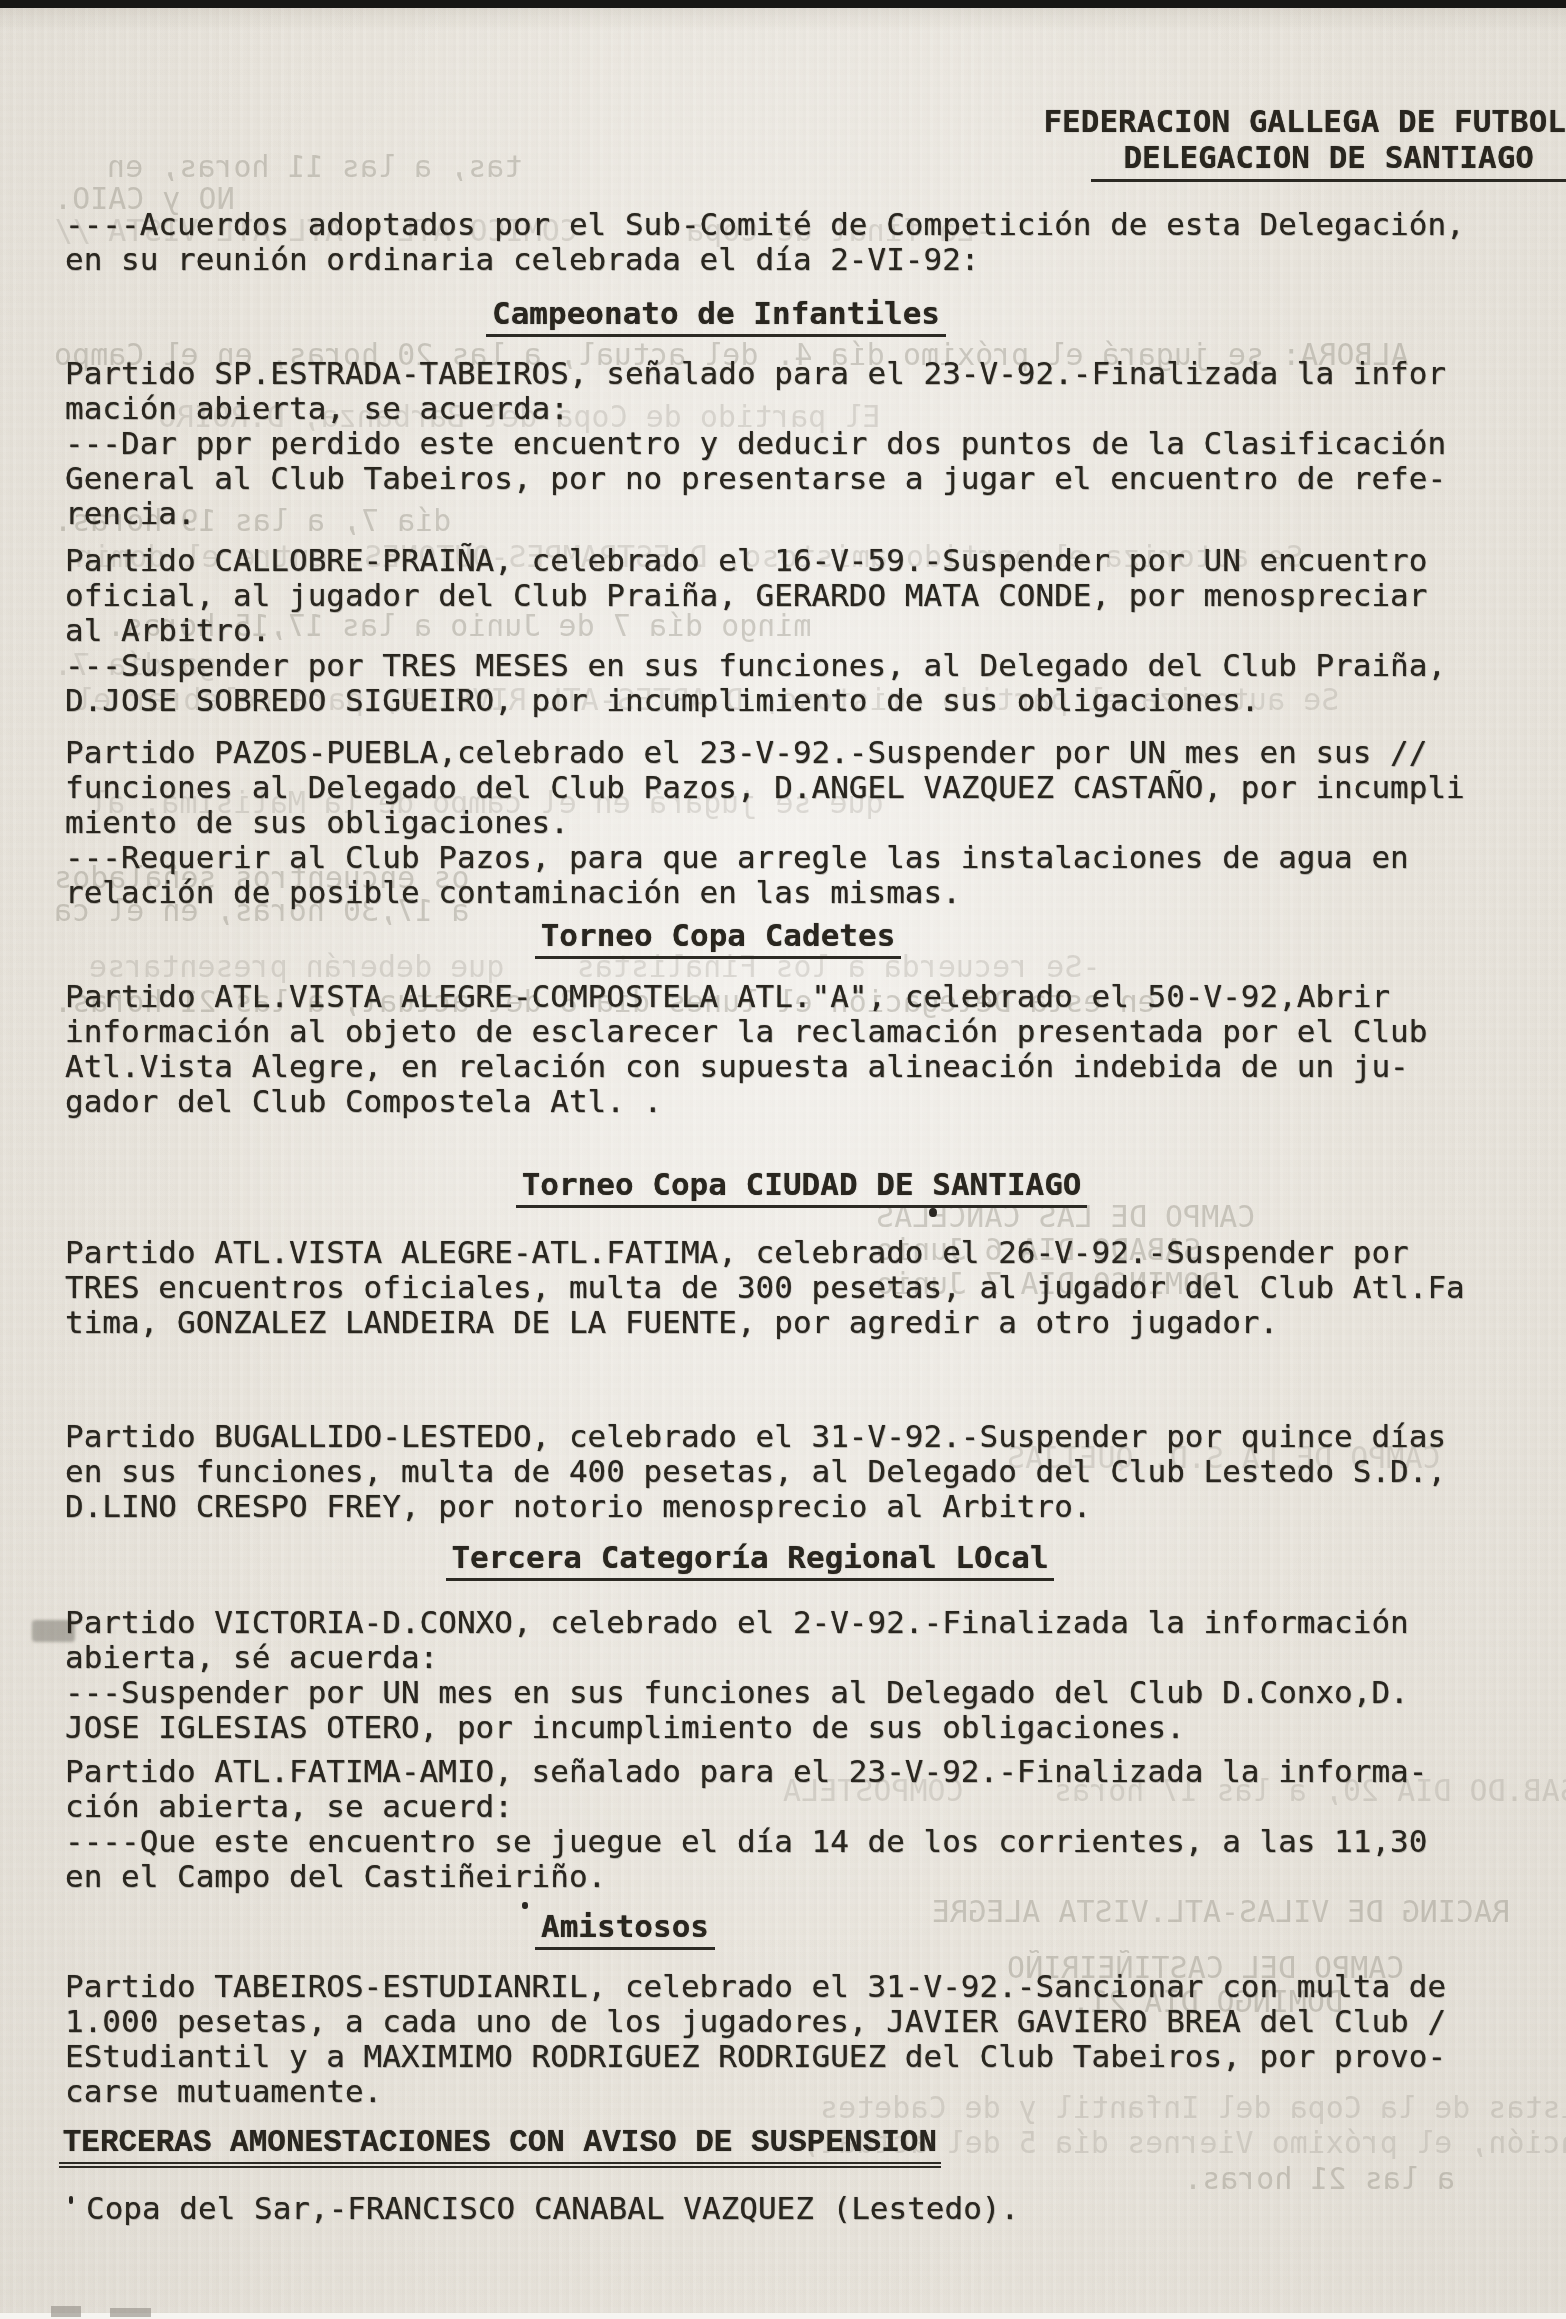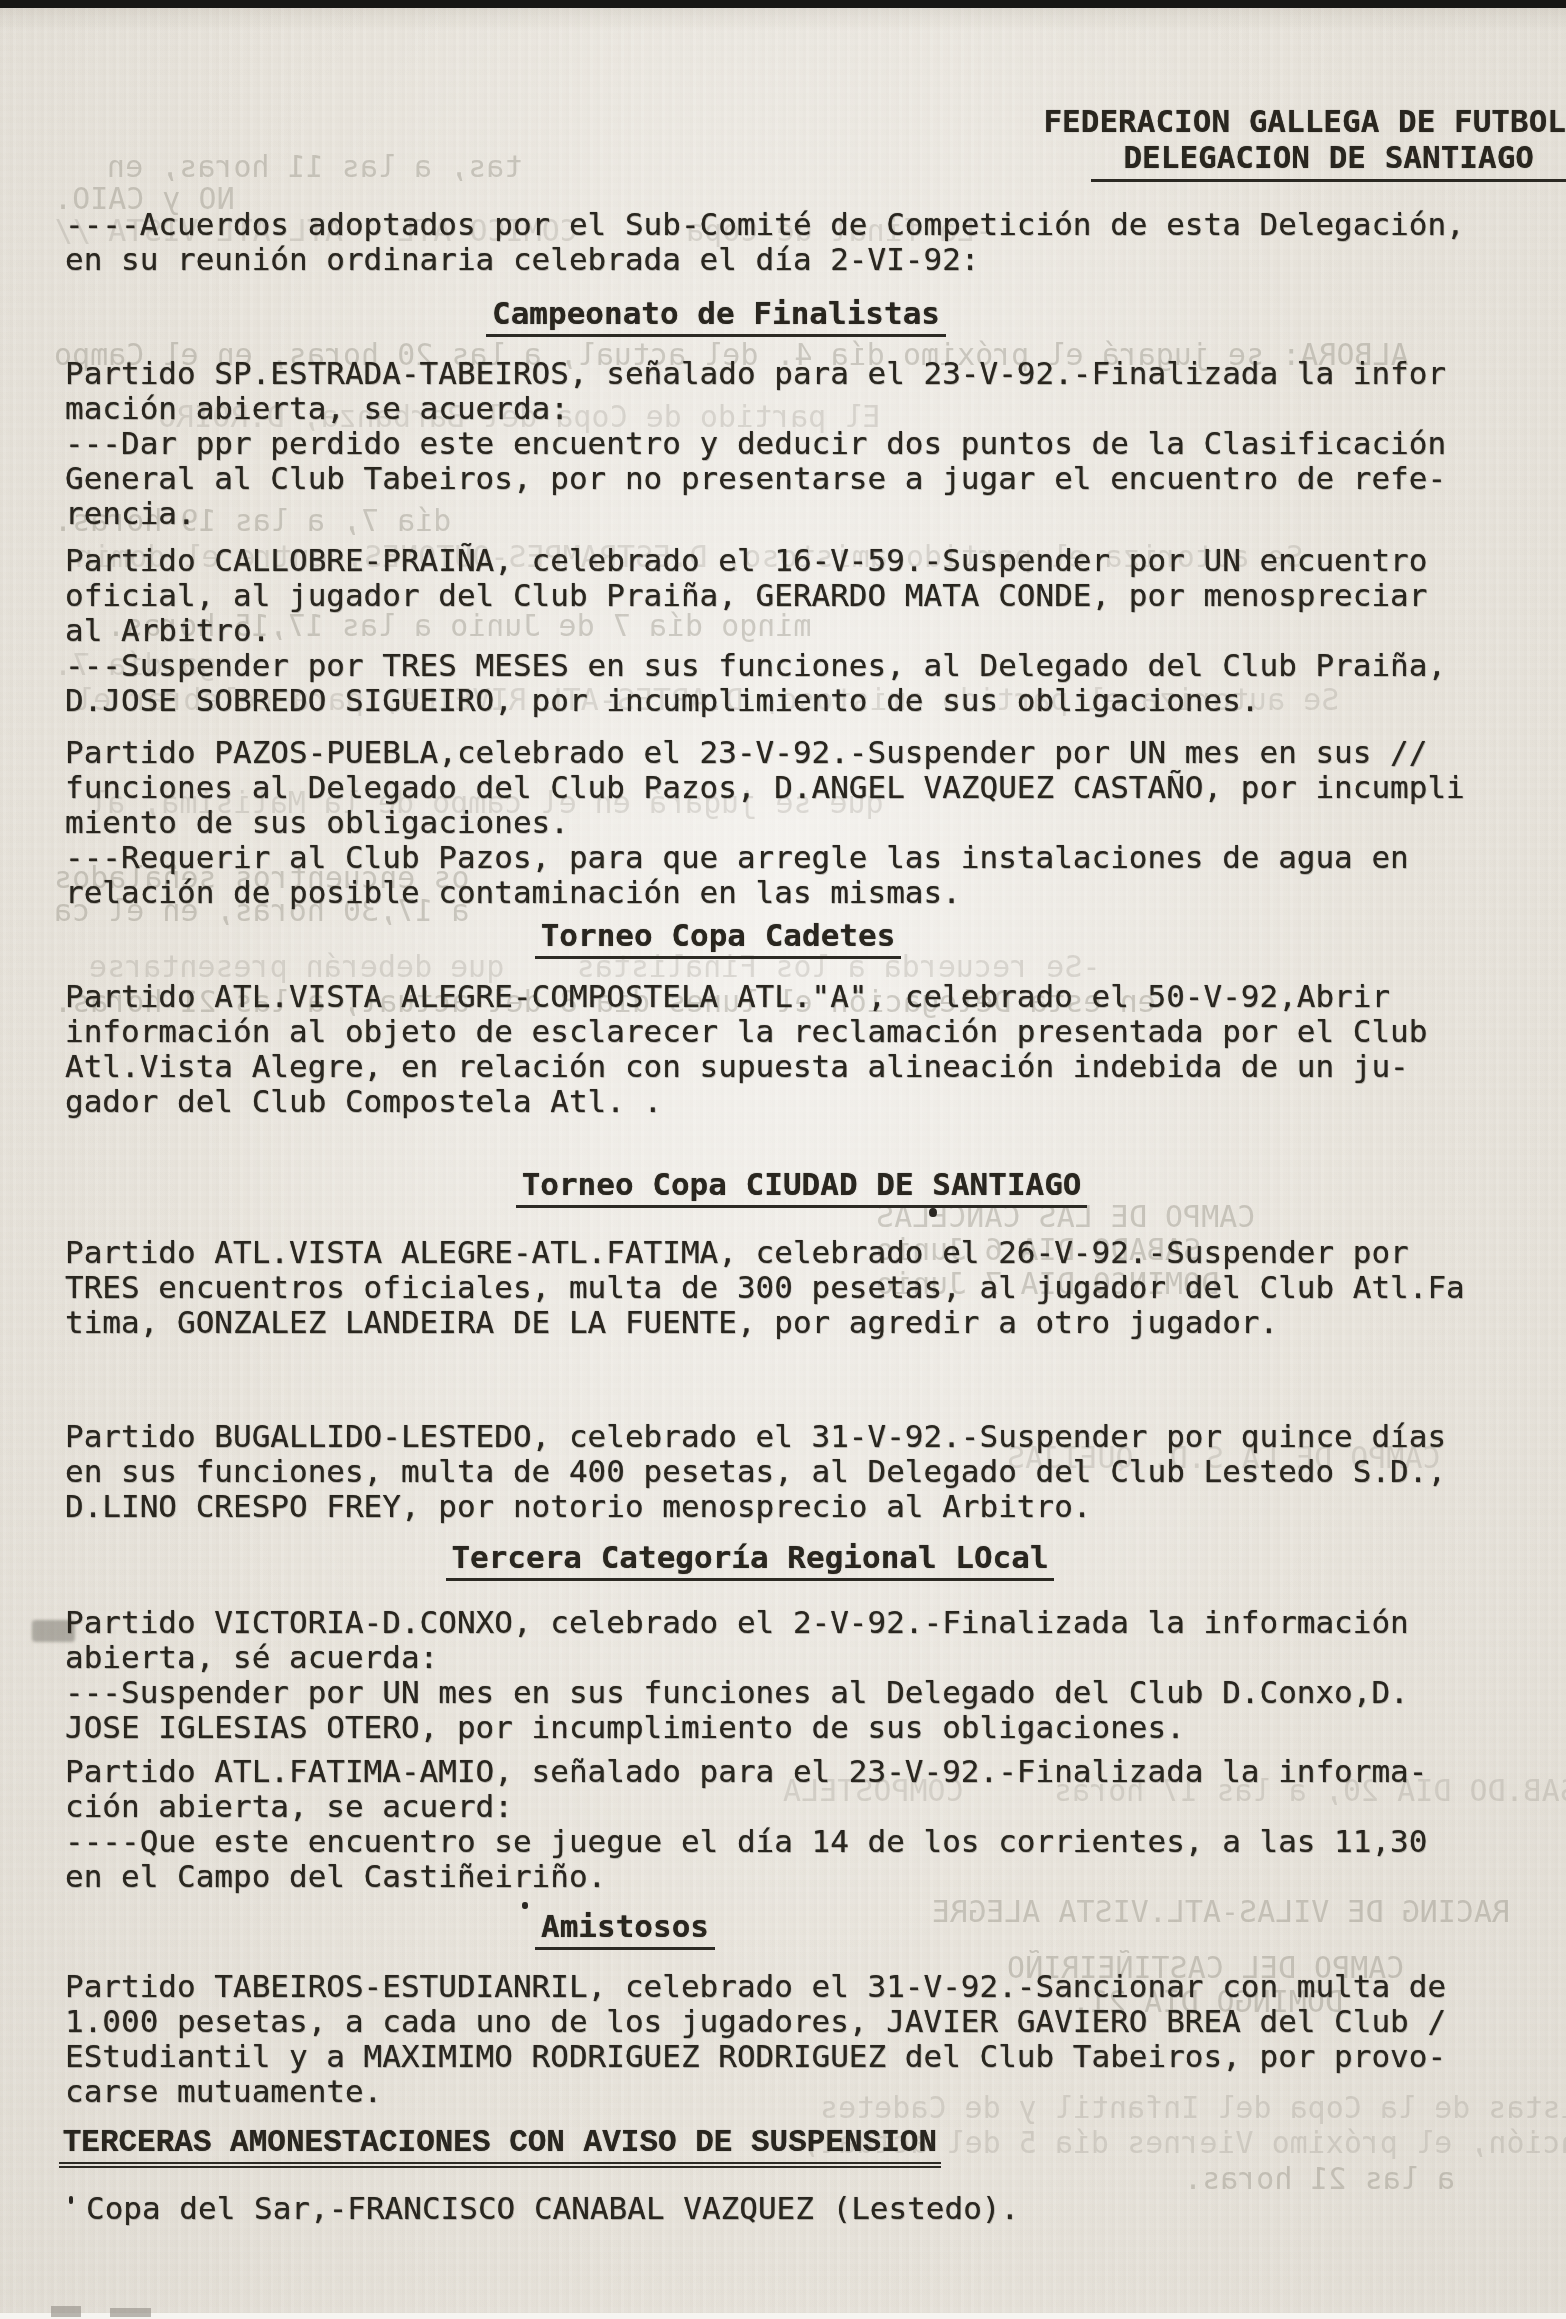--- a/index.html
+++ b/index.html
@@ -76,21 +76,21 @@
 
   <div class="title" style="top:104px">FEDERACION GALLEGA DE FUTBOL</div>
   <div class="title" style="top:140px">
     <span class="ul">DELEGACION DE SANTIAGO</span>
   </div>
 
   <div class="para" style="top:207px">----Acuerdos adoptados por el Sub-Comité de Competición de esta Delegación,
 en su reunión ordinaria celebrada el día 2-VI-92:</div>
 
   <div class="heading" style="top:296px">
-    <span style="left:-67px">Campeonato de Finalistas</span>
+    <span style="left:-67px">Campeonato de Infantiles</span>
   </div>
   <div class="para" style="top:356px">Partido SP.ESTRADA-TABEIROS, señalado para el 23-V-92.-Finalizada la infor
 mación abierta, se acuerda:
 ---Dar ppr perdido este encuentro y deducir dos puntos de la Clasificación
 General al Club Tabeiros, por no presentarse a jugar el encuentro de refe-
 rencia.</div>
   <div class="para" style="top:543px">Partido CALLOBRE-PRAIÑA, celebrado el 16-V-59.-Suspender por UN encuentro
 oficial, al jugador del Club Praiña, GERARDO MATA CONDE, por menospreciar
 al Arbitro.
 ---Suspender por TRES MESES en sus funciones, al Delegado del Club Praiña,

